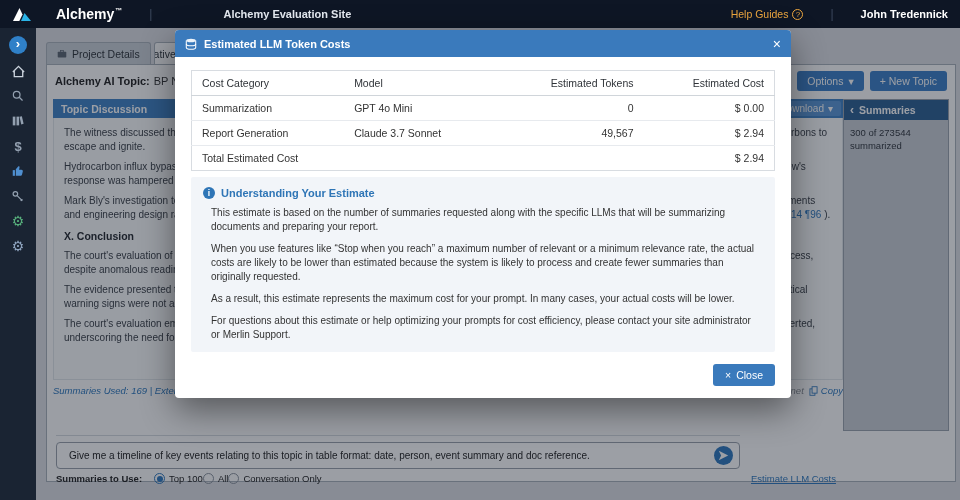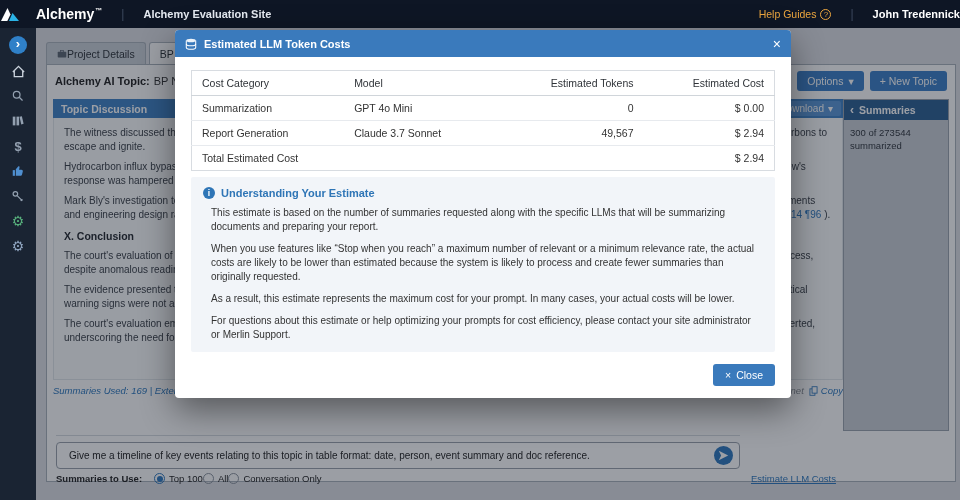--- a/index.html
+++ b/index.html
@@ -8,47 +8,47 @@
     width:960px; height:500px; overflow:hidden;
     font-family:"Liberation Sans","DejaVu Sans",sans-serif;
     background:#e3e6ea;
   }
   .screen { position:relative; width:960px; height:500px; }
 
   
   .topbar {
     position:absolute; top:0; left:0; right:0; height:28px;
     background:#0e1625; display:flex; align-items:center;
-    padding:0 0; gap:16px; z-index:10;
+    padding:0 12px; gap:24px; z-index:10;
   }
   .brand { color:#fff; font-weight:bold; font-size:14px; display:flex; align-items:flex-start; }
   .brand sup { font-size:7px; margin-left:1px; margin-top:1px; }
   .tb-div { color:#3c485e; font-size:12px; margin:0 3px; }
-  .site-title { color:#e6ebf2; font-size:11px; font-weight:700; }
+  .site-title { color:#e6ebf2; font-size:11px; font-weight:700;margin-left:44px; }
   .tb-spacer { flex:1; }
   .help-link { color:#eda73f; font-size:10.5px; display:flex; gap:4px; align-items:center; }
   .help-q { width:11px; height:11px; border:1px solid #eda73f; border-radius:50%; font-size:8px; line-height:9px; text-align:center; color:#eda73f; }
   .user-name { color:#fff; font-size:11px; font-weight:700; }
 
   
   .sidebar {
     position:absolute; left:0; top:28px; bottom:0; width:36px;
     background:#1a2433; display:flex; flex-direction:column; align-items:center;
     padding-top:8px; gap:9px; z-index:10;
   }
   .sb-toggle { width:18px; height:18px; border-radius:50%; background:#2f80c8; color:#fff;
     font-size:13px; line-height:16px; text-align:center; font-weight:bold; cursor:pointer; }
   .sb-icon { width:16px; height:16px; display:flex; align-items:center; justify-content:center; cursor:pointer; }
   .glyph-gear { font-size:14px; line-height:14px; }
 
   
   .main { position:absolute; left:36px; top:28px; right:0; bottom:0; background:#dcdfe4; }
   .tabs { position:absolute; top:10px; left:10px; height:26px; display:flex; align-items:flex-end; gap:3px; }
   .tab { background:#c9cfd6; border:1px solid #aab2bb; border-bottom:none; border-radius:3px 3px 0 0;
-    padding:0 10px; font-size:10.5px; color:#2c3238; display:flex; align-items:center; height:22px; }
+    padding:0 10px; font-size:10.5px; color:#2c3238; display:flex; gap:5px; align-items:center; height:22px;justify-content:flex-end; }
   .tab.active { background:#fdfdfd; width:100px; overflow:hidden; white-space:nowrap; }
 
   .panel { position:absolute; top:36px; left:10px; right:4px; bottom:18px;
     background:#fdfdfd; border:1px solid #a8b0b9; }
 
   .topic-row { position:absolute; top:0; left:0; right:0; height:32px; display:flex;
     align-items:center; padding:0 8px; }
   .topic-label { font-size:11px; font-weight:700; color:#222; }
   .topic-value { font-size:11px; color:#333; margin-left:4px; }
   .btn-blue { background:#3b7ec6; color:#fff; font-size:10.5px; padding:4px 10px; border-radius:3px;

